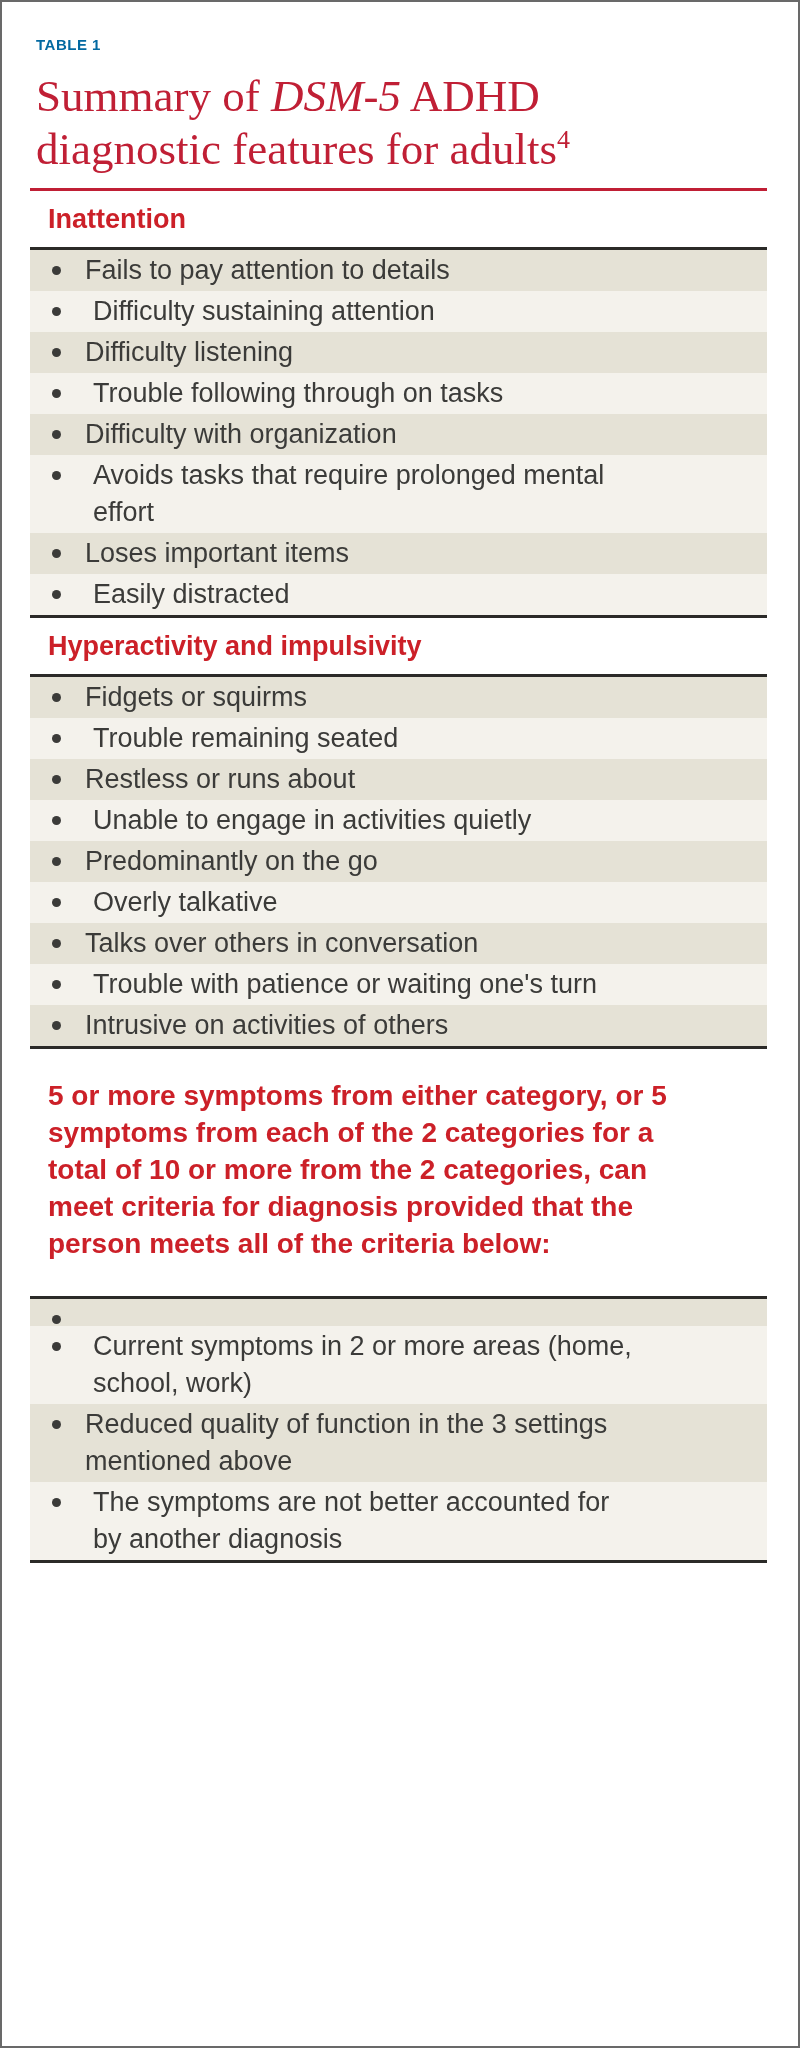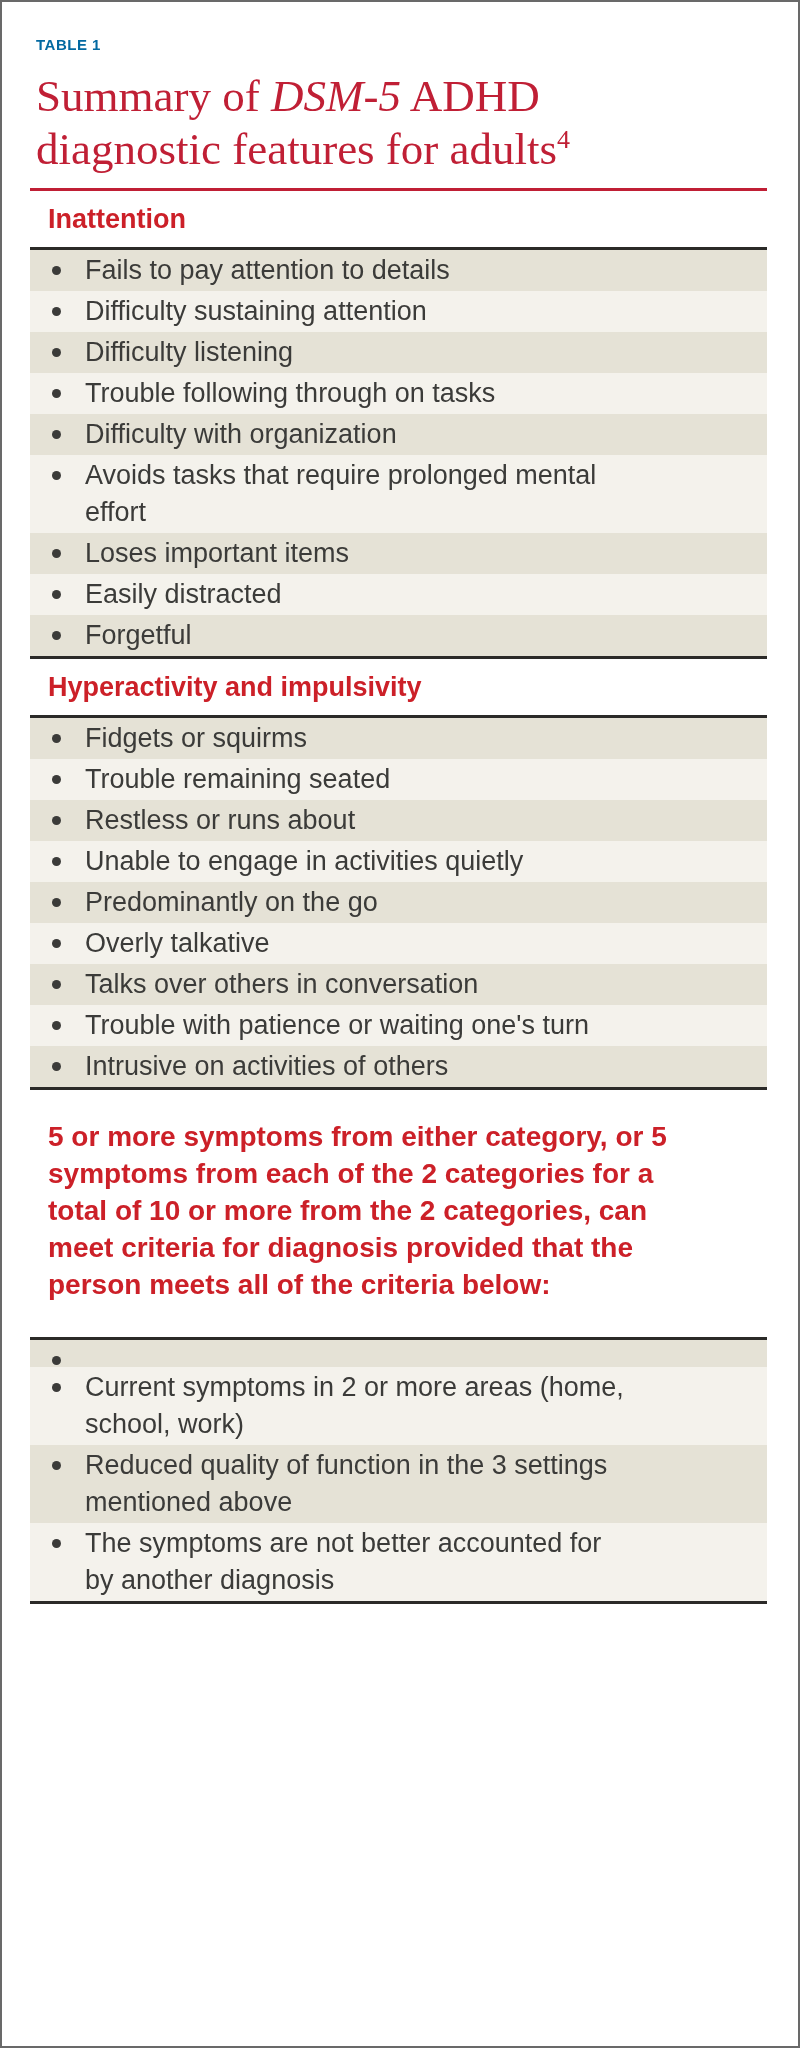--- a/index.html
+++ b/index.html
@@ -39,21 +39,21 @@
   .red-rule{height:3px;background:var(--red-serif);}
   .section-heading{
     font-size:27px;line-height:32px;font-weight:bold;
     color:var(--red-sans);
     padding:12px 0 12px 18px;
     border-bottom:3px solid var(--rule);
   }
   .rows{border-bottom:3px solid var(--rule);}
   .row{display:flex;align-items:flex-start;padding:2px 0;}
   .row.dark{background:var(--row-dark);}
-  .row.light{background:var(--row-light);}
+  .row.light{background:var(--row-light);gap:8px;}
   .bullet{
     flex:0 0 9px;width:9px;height:9px;border-radius:50%;
     background:var(--ink);
     margin:14px 24px 0 22px;
   }
   .row-text{
     flex:1;font-size:27px;line-height:37px;
     white-space:pre-line;
     padding-right:10px;
   }
@@ -104,24 +104,20 @@
             <span class="row-text">Avoids tasks that require prolonged mental
 effort</span>
           </div>
           <div class="row dark">
             <span class="bullet"></span>
             <span class="row-text">Loses important items</span>
           </div>
           <div class="row light">
             <span class="bullet"></span>
             <span class="row-text">Easily distracted</span>
-          </div>
-          <div class="row dark">
-            <span class="bullet"></span>
-            <span class="row-text">Forgetful</span>
           </div>
         </div>
       </div>
       <div class="section">
         <div class="section-heading">Hyperactivity and impulsivity</div>
         <div class="rows">
           <div class="row dark">
             <span class="bullet"></span>
             <span class="row-text">Fidgets or squirms</span>
           </div>

